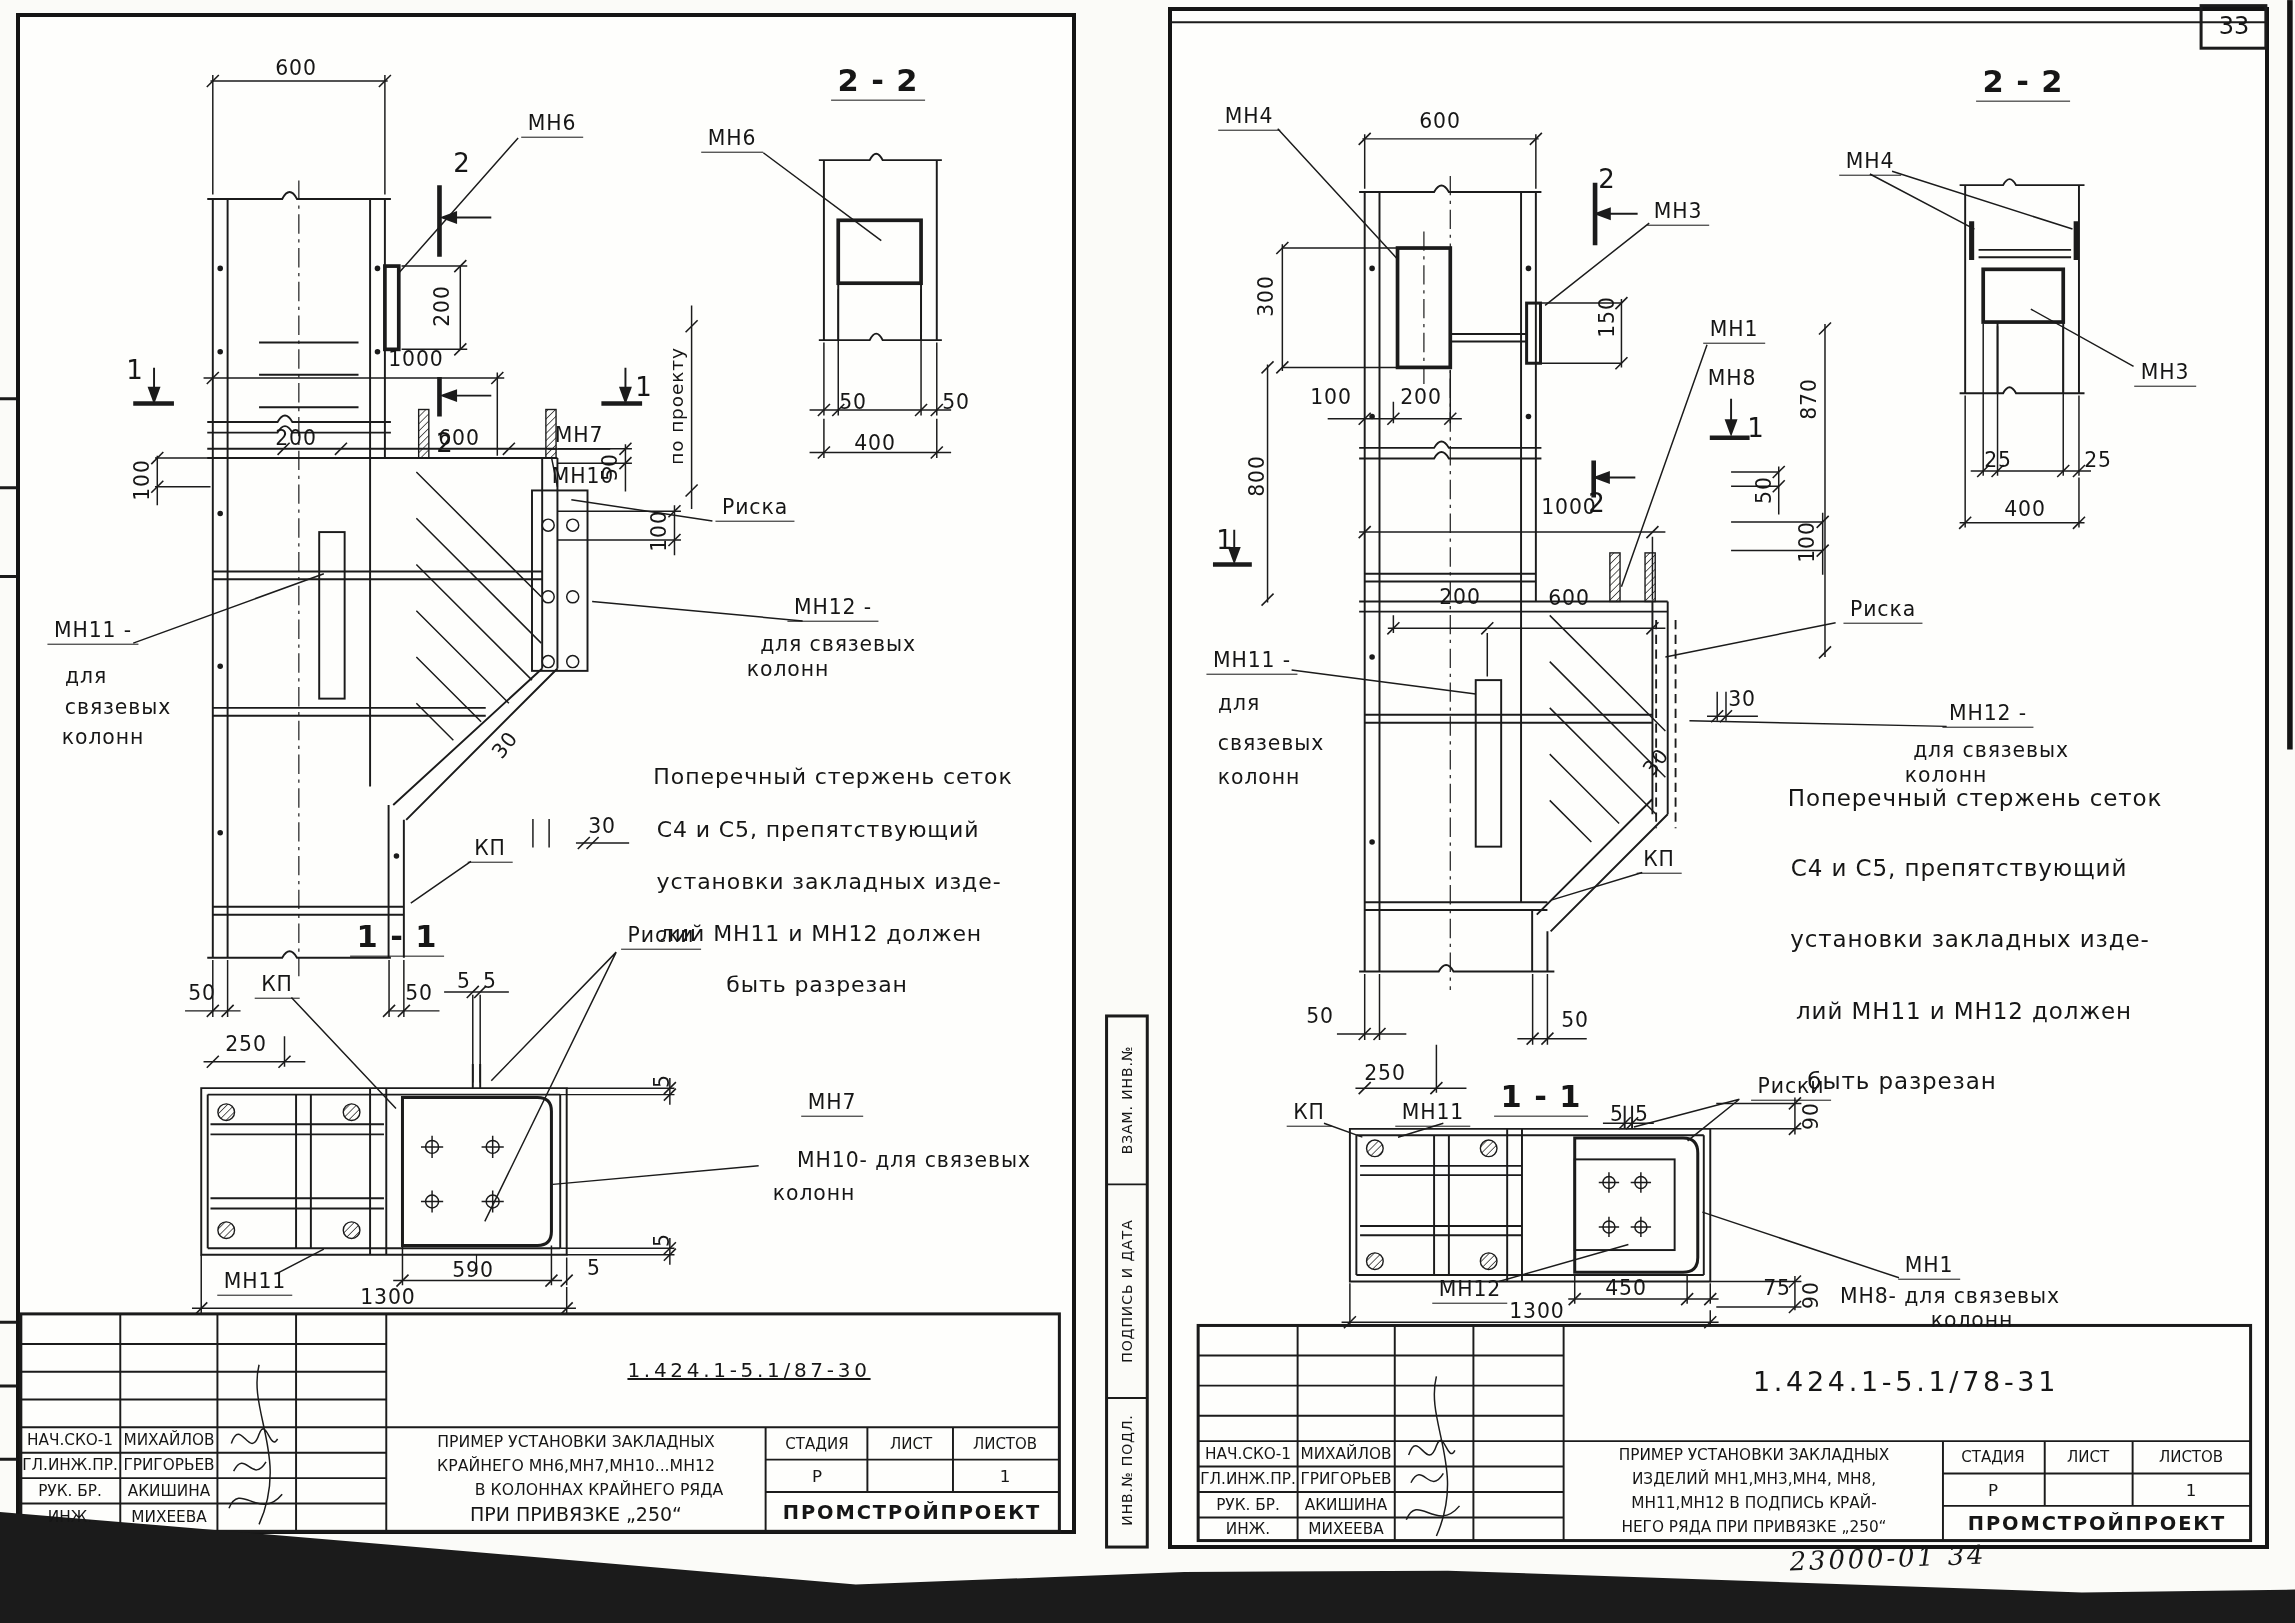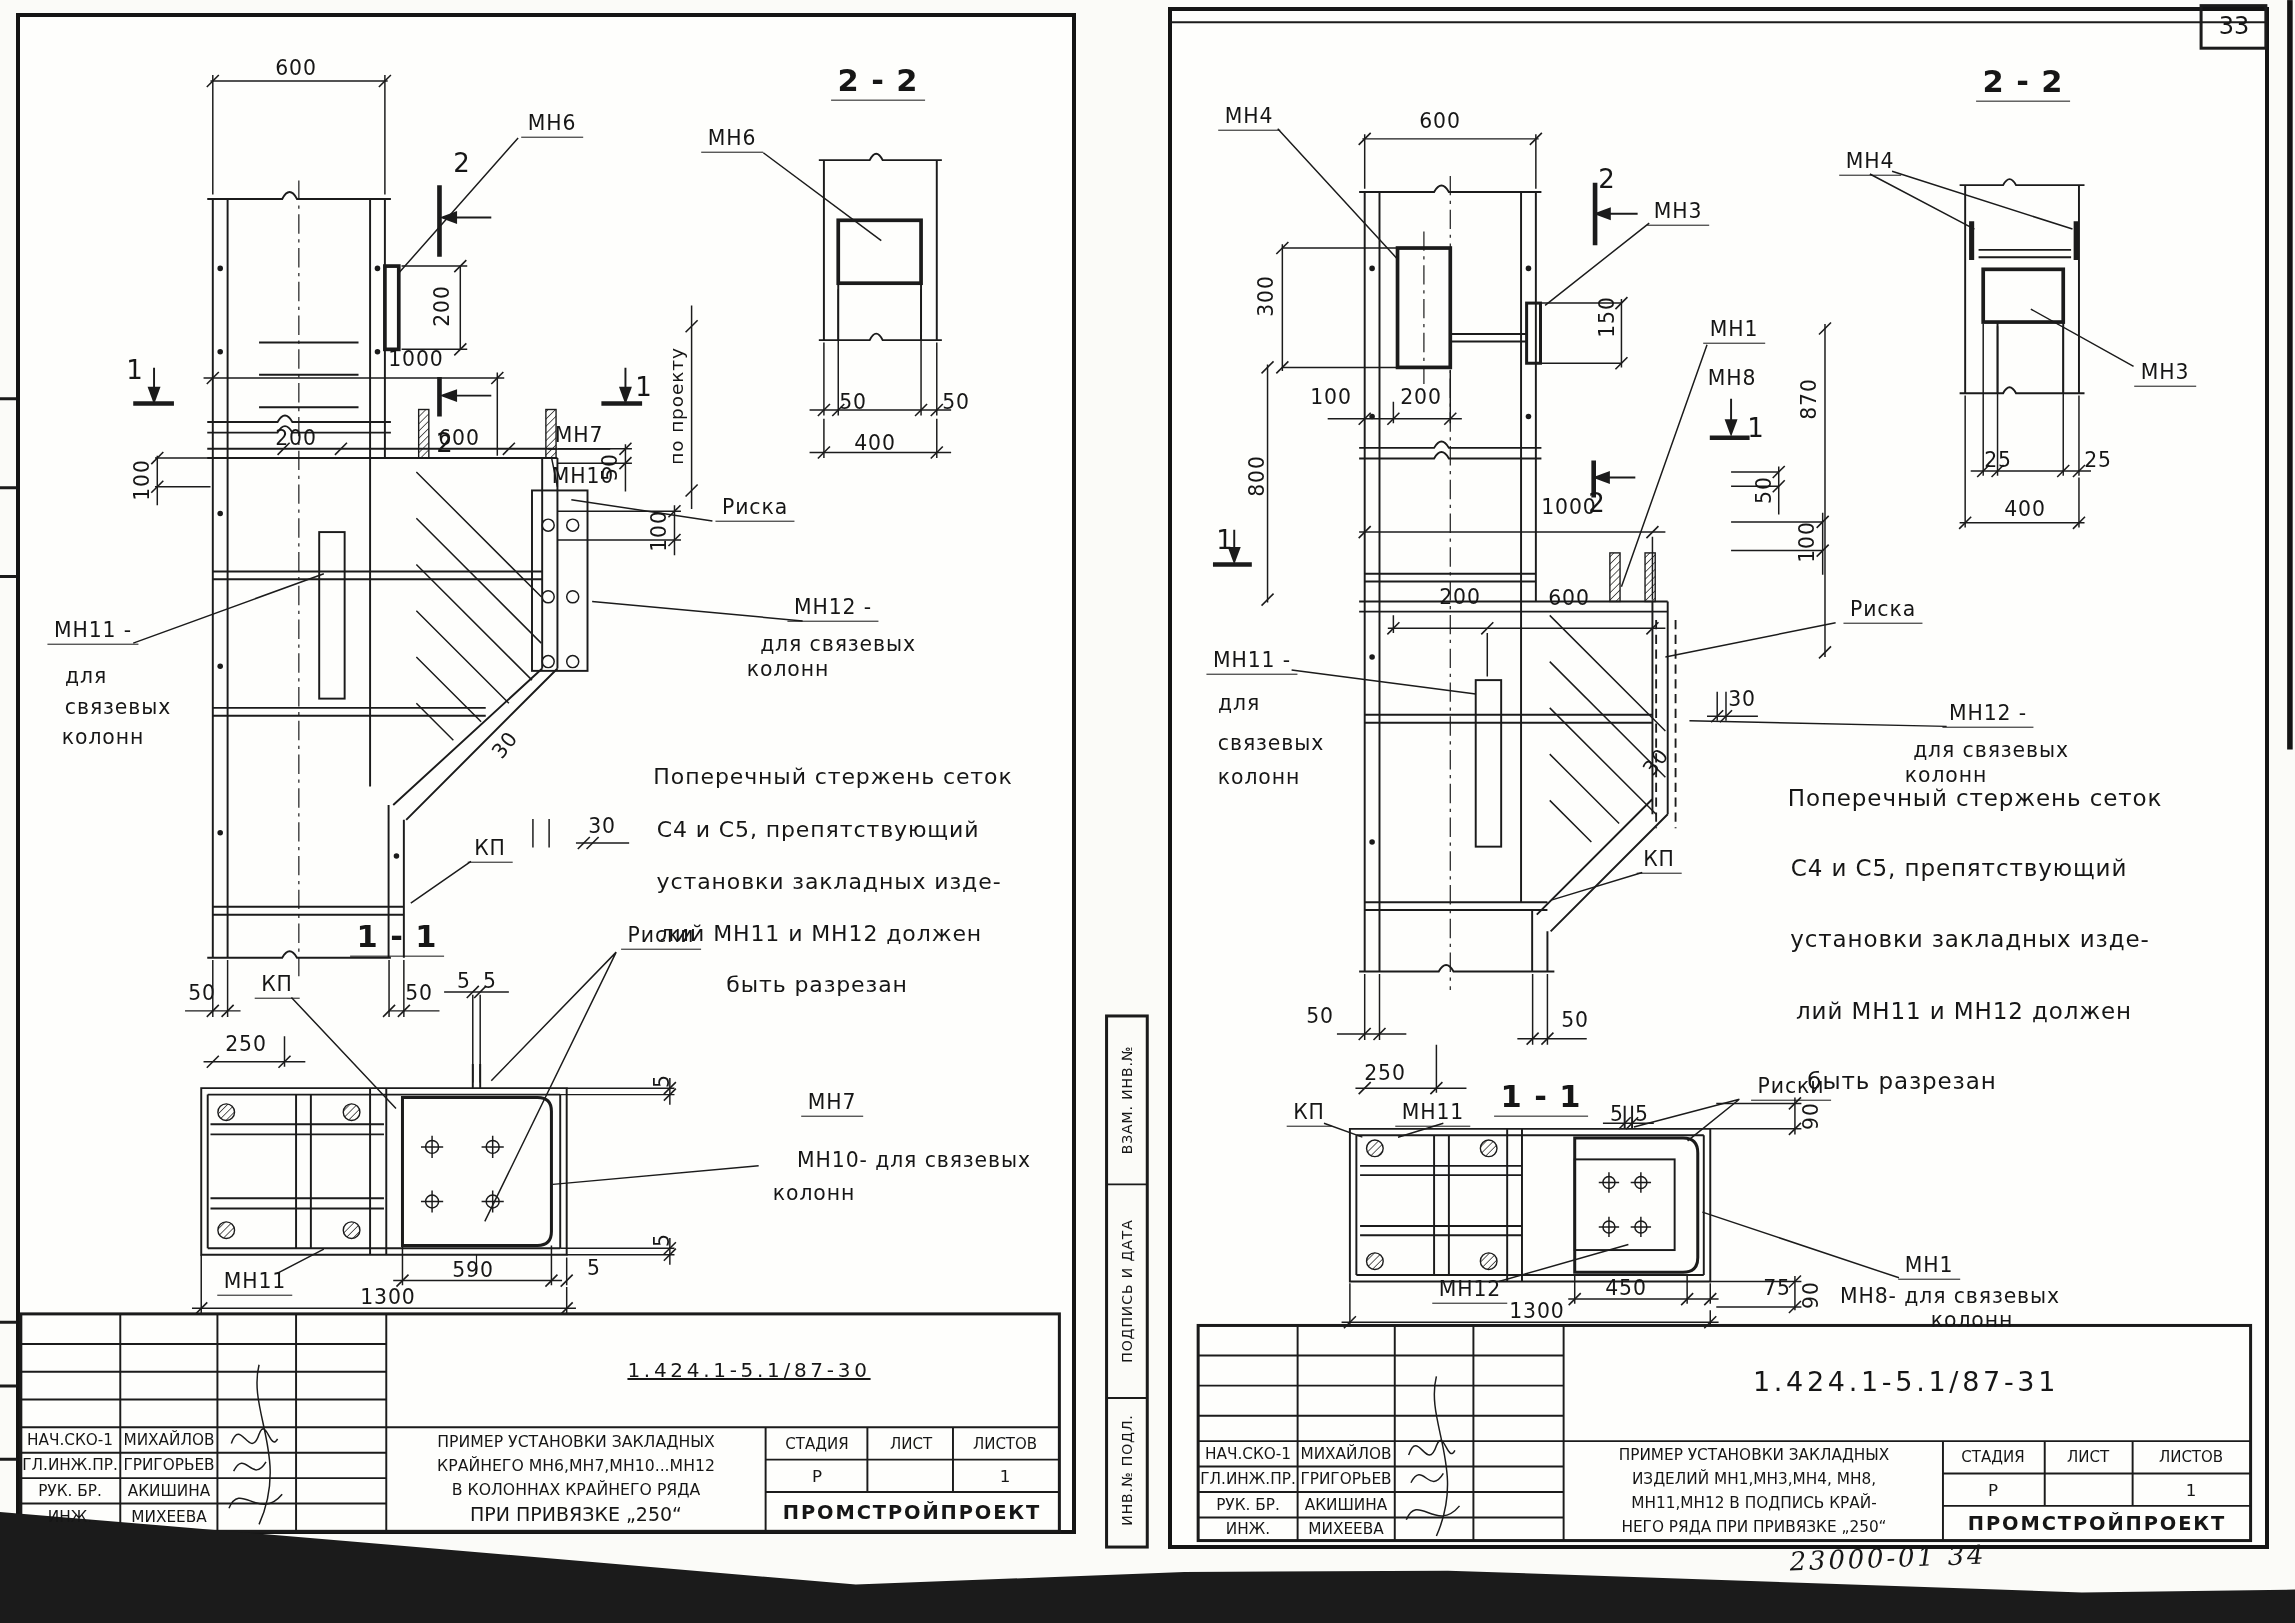--- a/index.html
+++ b/index.html
@@ -459,38 +459,38 @@
 
   <div class="stampTxt hand" style="left:1888px;top:1558px;font-size:26px;transform:translate(-50%,-50%) rotate(-2deg);letter-spacing:2.8px;">23000-01 34</div>
 
   <div class="stampTxt rot" style="left:1127px;top:1100px;font-size:14px;letter-spacing:0.9px;">ВЗАМ. ИНВ.№</div>
   <div class="stampTxt rot" style="left:1127px;top:1291px;font-size:14px;letter-spacing:0.9px;">ПОДПИСЬ И ДАТА</div>
   <div class="stampTxt rot" style="left:1127px;top:1470px;font-size:14px;letter-spacing:0.9px;">ИНВ.№ ПОДЛ.</div>
 
   <div class="stampTxt" style="left:749px;top:1370px;font-size:20px;letter-spacing:3.7px;text-decoration:underline;">1.424.1-5.1/87-30</div>
   <div class="stampTxt" style="left:576px;top:1441px;font-size:15.7px;">ПРИМЕР УСТАНОВКИ ЗАКЛАДНЫХ</div>
   <div class="stampTxt" style="left:576px;top:1465px;font-size:15.7px;">КРАЙНЕГО МН6,МН7,МН10...МН12</div>
-  <div class="stampTxt" style="left:576px;top:1489px;font-size:15.7px;">В КОЛОННАХ КРАЙНЕГО РЯДА</div>
+  <div class="stampTxt" style="left:599px;top:1489px;font-size:15.7px;">В КОЛОННАХ КРАЙНЕГО РЯДА</div>
   <div class="stampTxt" style="left:576px;top:1514px;font-size:19px;">ПРИ ПРИВЯЗКЕ „250“</div>
   <div class="stampTxt" style="left:817px;top:1444px;font-size:15px;">СТАДИЯ</div>
   <div class="stampTxt" style="left:911px;top:1444px;font-size:15px;">ЛИСТ</div>
   <div class="stampTxt" style="left:1005px;top:1444px;font-size:15px;">ЛИСТОВ</div>
   <div class="stampTxt" style="left:817px;top:1476px;font-size:16.7px;">Р</div>
   <div class="stampTxt" style="left:1005px;top:1476px;font-size:16.7px;">1</div>
   <div class="stampTxt" style="left:912px;top:1512px;font-size:19.4px;letter-spacing:1.9px;font-weight:bold;">ПРОМСТРОЙПРОЕКТ</div>
   <div class="stampTxt" style="left:70px;top:1440px;font-size:15.3px;">НАЧ.СКО-1</div>
   <div class="stampTxt" style="left:169px;top:1440px;font-size:15.3px;">МИХАЙЛОВ</div>
   <div class="stampTxt" style="left:70px;top:1465px;font-size:15.3px;">ГЛ.ИНЖ.ПР.</div>
   <div class="stampTxt" style="left:169px;top:1465px;font-size:15.3px;">ГРИГОРЬЕВ</div>
   <div class="stampTxt" style="left:70px;top:1491px;font-size:15.3px;">РУК. БР.</div>
   <div class="stampTxt" style="left:169px;top:1491px;font-size:15.3px;">АКИШИНА</div>
   <div class="stampTxt" style="left:70px;top:1517px;font-size:15.3px;">ИНЖ.</div>
   <div class="stampTxt" style="left:169px;top:1517px;font-size:15.3px;">МИХЕЕВА</div>
 
-  <div class="stampTxt" style="left:1906px;top:1381px;font-size:27px;letter-spacing:3.7px;">1.424.1-5.1/87-31</div>
+  <div class="stampTxt" style="left:1906px;top:1381px;font-size:27px;letter-spacing:3.7px;">1.424.1-5.1/78-31</div>
   <div class="stampTxt" style="left:1754px;top:1455px;font-size:15.3px;">ПРИМЕР УСТАНОВКИ ЗАКЛАДНЫХ</div>
   <div class="stampTxt" style="left:1754px;top:1479px;font-size:15.3px;">ИЗДЕЛИЙ МН1,МН3,МН4, МН8,</div>
   <div class="stampTxt" style="left:1754px;top:1503px;font-size:15.3px;">МН11,МН12 В ПОДПИСЬ КРАЙ-</div>
   <div class="stampTxt" style="left:1754px;top:1527px;font-size:15.3px;">НЕГО РЯДА ПРИ ПРИВЯЗКЕ „250“</div>
   <div class="stampTxt" style="left:1993px;top:1457px;font-size:15px;">СТАДИЯ</div>
   <div class="stampTxt" style="left:2088px;top:1457px;font-size:15px;">ЛИСТ</div>
   <div class="stampTxt" style="left:2191px;top:1457px;font-size:15px;">ЛИСТОВ</div>
   <div class="stampTxt" style="left:1993px;top:1490px;font-size:16.7px;">Р</div>
   <div class="stampTxt" style="left:2191px;top:1490px;font-size:16.7px;">1</div>
   <div class="stampTxt" style="left:2097px;top:1523px;font-size:19.4px;letter-spacing:1.9px;font-weight:bold;">ПРОМСТРОЙПРОЕКТ</div>

